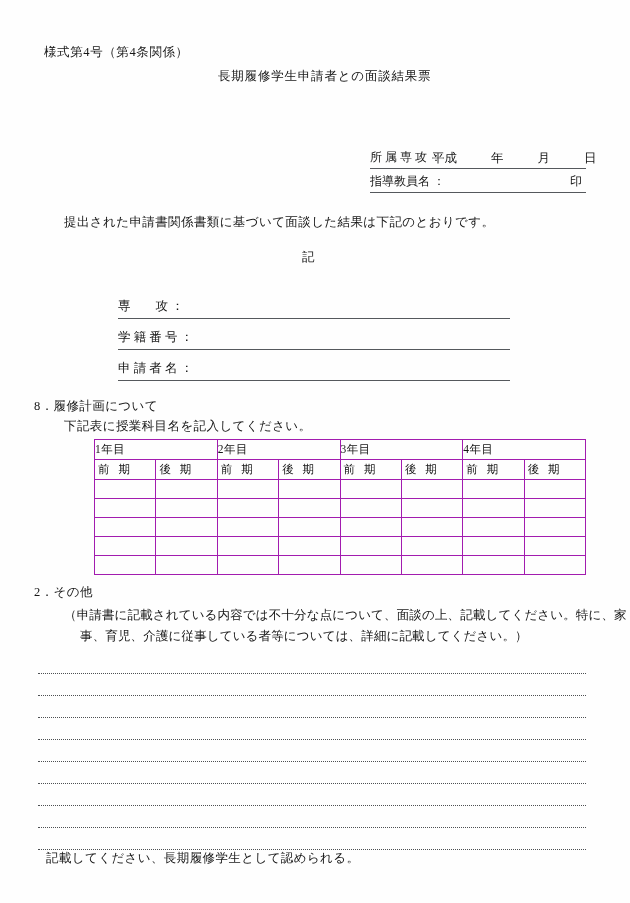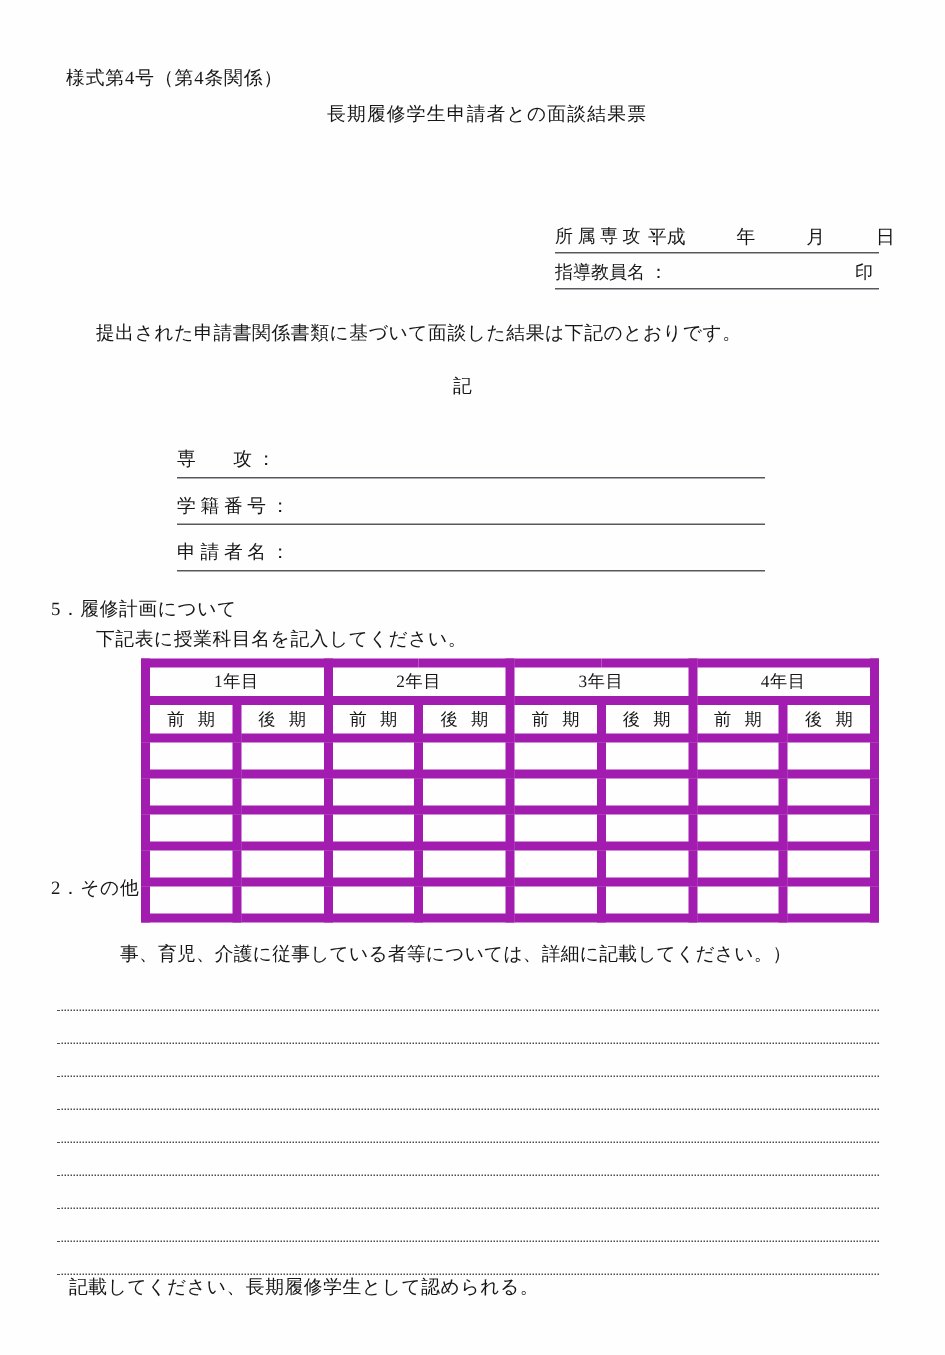--- a/index.html
+++ b/index.html
@@ -115,23 +115,23 @@
     position: absolute;
     left: 94px;
     top: 439px;
     width: 492px;
     border-collapse: collapse;
     table-layout: fixed;
     font-size: 11.5px;
   }
   #plan-table th,
   #plan-table td {
-    border: 6px solid #a21caf;
+    border: 1px solid #a21caf;
     padding: 0;
-    text-align: center;
+    text-align: left;
     font-weight: normal;
   }
   #plan-table th.year-head {
     height: 19px;
     letter-spacing: 0.5px;
   }
   #plan-table th.term-head {
     height: 19px;
     letter-spacing: 3px;
     padding-left: 3px;
@@ -209,21 +209,21 @@
   </div>
 
   <div class="mid-field" id="field-studentid">
     <span class="lbl">学 籍 番 号 ：</span>
   </div>
 
   <div class="mid-field" id="field-applicant">
     <span class="lbl">申 請 者 名 ：</span>
   </div>
 
-  <div class="t" id="sec1-heading">5．履修計画について</div>
+  <div class="t" id="sec1-heading">8．履修計画について</div>
 
   <div class="t" id="sec1-instruction">下記表に授業科目名を記入してください。</div>
 
   <table id="plan-table">
     <thead>
       <tr>
         <th class="year-head" colspan="2">1年目</th>
         <th class="year-head" colspan="2">2年目</th>
         <th class="year-head" colspan="2">3年目</th>
         <th class="year-head" colspan="2">4年目</th>
@@ -288,20 +288,21 @@
           <td class="cell"></td>
           <td class="cell"></td>
           <td class="cell"></td>
           <td class="cell"></td>
         </tr>
       </tbody>
   </table>
 
   <div class="t" id="sec2-heading">2．その他</div>
 
+  <div class="t" id="sec2-note-1">（申請書に記載されている内容では不十分な点について、面談の上、記載してください。特に、家</div>
 
   <div class="t" id="sec2-note-2">事、育児、介護に従事している者等については、詳細に記載してください。）</div>
 
   <div id="dotted-area">
       <div class="dotted-line"></div>
       <div class="dotted-line"></div>
       <div class="dotted-line"></div>
       <div class="dotted-line"></div>
       <div class="dotted-line"></div>
       <div class="dotted-line"></div>

